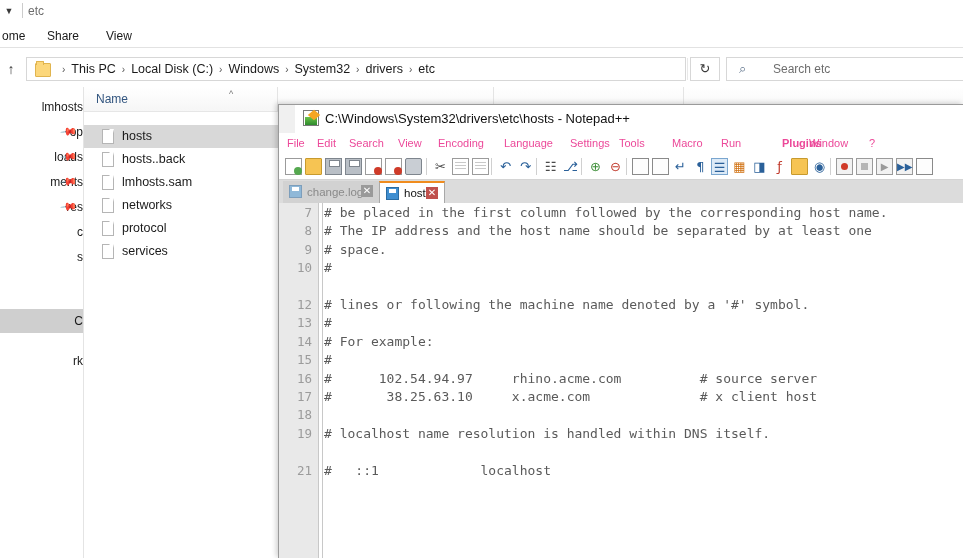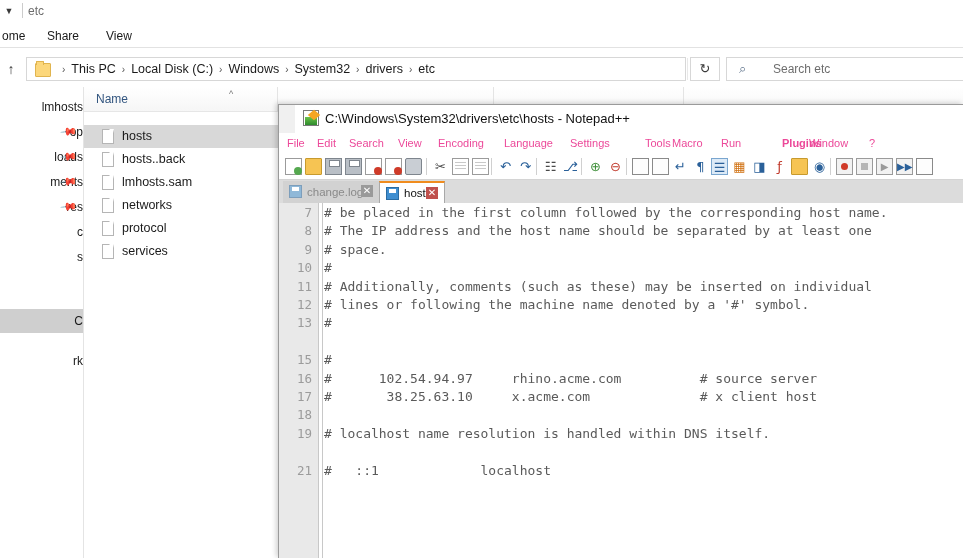--- a/index.html
+++ b/index.html
@@ -458,21 +458,21 @@
     </div>
 
     <div class="npp-menu">
       <div class="menu-item" style="left:8px;">File</div>
       <div class="menu-item" style="left:38px;">Edit</div>
       <div class="menu-item" style="left:70px;">Search</div>
       <div class="menu-item" style="left:119px;">View</div>
       <div class="menu-item" style="left:159px;">Encoding</div>
       <div class="menu-item" style="left:225px;">Language</div>
       <div class="menu-item" style="left:291px;">Settings</div>
-      <div class="menu-item" style="left:366px;">Tools</div>
+      <div class="menu-item" style="left:340px;">Tools</div>
       <div class="menu-item" style="left:393px;">Macro</div>
       <div class="menu-item" style="left:442px;">Run</div>
       <div class="menu-item" style="left:503px;font-weight:bold;">Plugins</div>
       <div class="menu-item" style="left:530px;">Window</div>
       <div class="menu-item" style="left:590px;">?</div>
     </div>
 
     <div class="npp-toolbar">
       <div class="tb dot-green" style="left:6px;"></div>
       <div class="tb folder" style="left:26px;"></div>
@@ -539,32 +539,32 @@
           <span class="code comment"># The IP address and the host name should be separated by at least one</span>
         </div>
       <div class="ed-row" style="top:37.8px;">
           <span class="ln">9</span>
           <span class="code comment"># space.</span>
         </div>
       <div class="ed-row" style="top:56.2px;">
           <span class="ln">10</span>
           <span class="code comment">#</span>
         </div>
-      <div class="ed-row" style="top:74.6px;">
-          <span class="ln">11</span>
-          <span class="code comment"># Additionally, comments (such as these) may be inserted on individual</span>
-        </div>
       <div class="ed-row" style="top:93px;">
           <span class="ln">12</span>
           <span class="code comment"># lines or following the machine name denoted by a '#' symbol.</span>
         </div>
       <div class="ed-row" style="top:111.4px;">
           <span class="ln">13</span>
           <span class="code comment">#</span>
         </div>
+      <div class="ed-row" style="top:129.8px;">
+          <span class="ln">14</span>
+          <span class="code comment"># For example:</span>
+        </div>
       <div class="ed-row" style="top:148.2px;">
           <span class="ln">15</span>
           <span class="code comment">#</span>
         </div>
       <div class="ed-row" style="top:166.6px;">
           <span class="ln">16</span>
           <span class="code comment">#      102.54.94.97     rhino.acme.com          # source server</span>
         </div>
       <div class="ed-row" style="top:185px;">
           <span class="ln">17</span>

